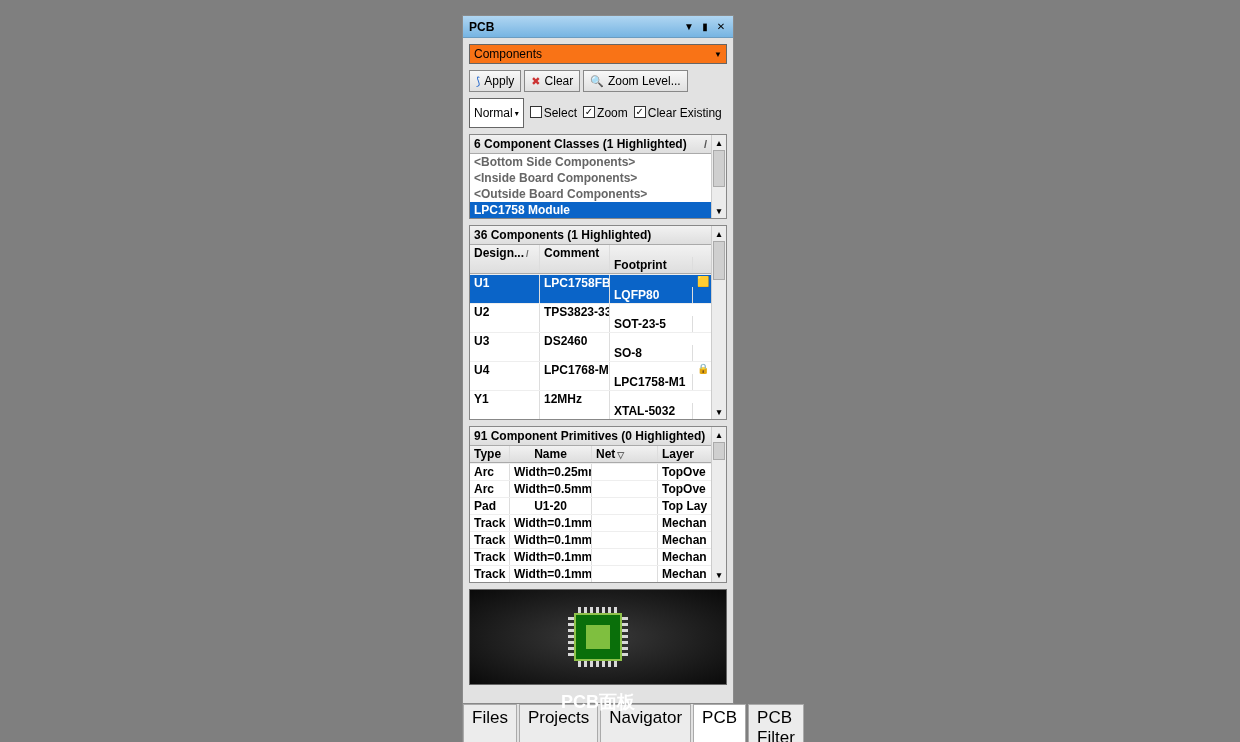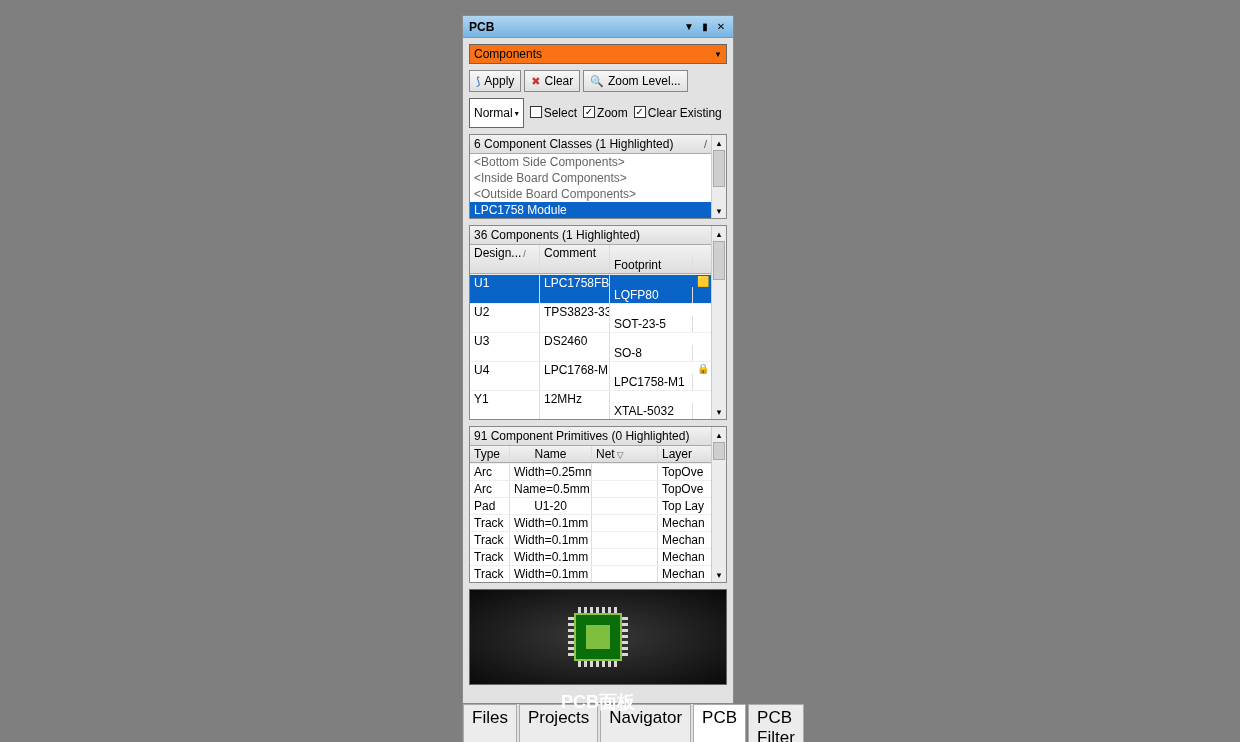--- a/index.html
+++ b/index.html
@@ -13,21 +13,21 @@
   .dropdown .dd-text { flex:1; }
   .dropdown .dd-arrow { font-size:8px; }
   .btn-row { margin-top:6px; display:flex; gap:3px; }
   .btn { background: linear-gradient(#f8f8f8,#e0e0e0); border:1px solid #888; height:22px; display:flex; align-items:center; padding:0 6px; font-size:12px; cursor:pointer; gap:4px; }
   .btn .bi { font-size:11px; }
   .opt-row { margin-top:6px; display:flex; align-items:center; gap:6px; font-size:12px; }
   .sel { background:#fff; border:1px solid #666; height:30px; display:flex; align-items:center; padding:0 4px; font-size:12px; cursor:pointer; }
   .sel .sa { font-size:8px; margin-left:2px;}
   .chk { display:flex; align-items:flex-start; gap:2px; cursor:pointer; }
   .chk .box { width:12px; height:12px; border:1px solid #333; background:#fff; display:flex; align-items:center; justify-content:center; font-size:10px; line-height:1; }
-  .section { margin-top:6px; border:1px solid #888; background:#fff; font-size:12px; display:flex; }
+  .section { margin-top:6px; border:1px solid #888; background:#fff; font-size:12px; display:flex;font-weight:bold; }
   .section-inner { flex:1; overflow:hidden;}
   .section .hdr { background:linear-gradient(#f2f2f2,#dedede); border-bottom:1px solid #aaa; padding:2px 4px; display:flex; align-items:center; }
   .section .hdr .ht { flex:1; }
   .section .hdr .slash { font-size:11px; color:#555; margin-left:4px;}
   .list { }
   .list .row { padding:1px 4px; color:#666; cursor:pointer; }
   .list .row.sel-row { background:#0a64c8; color:#fff; }
   .sbarea { width:15px; background:#ececec; display:flex; flex-direction:column; align-items:center; border-left:1px solid #ccc;}
   .sbarea .arr { height:15px; width:100%; display:flex; align-items:center; justify-content:center; font-size:9px; cursor:pointer; background:#ececec;}
   .sbarea .track { flex:1; width:100%; position:relative;}
@@ -198,21 +198,21 @@
         </div>
         <div id="prim-rows">
             <div class="trow">
               <div class="cell p1">Arc</div>
               <div class="cell p2">Width=0.25mm</div>
               <div class="cell p3"></div>
               <div class="cell p4">TopOve</div>
             </div>
             <div class="trow">
               <div class="cell p1">Arc</div>
-              <div class="cell p2">Name=0.5mm</div>
+              <div class="cell p2">Width=0.5mm</div>
               <div class="cell p3"></div>
               <div class="cell p4">TopOve</div>
             </div>
             <div class="trow">
               <div class="cell p1">Pad</div>
               <div class="cell p2">U1-20</div>
               <div class="cell p3"></div>
               <div class="cell p4">Top Lay</div>
             </div>
             <div class="trow">

